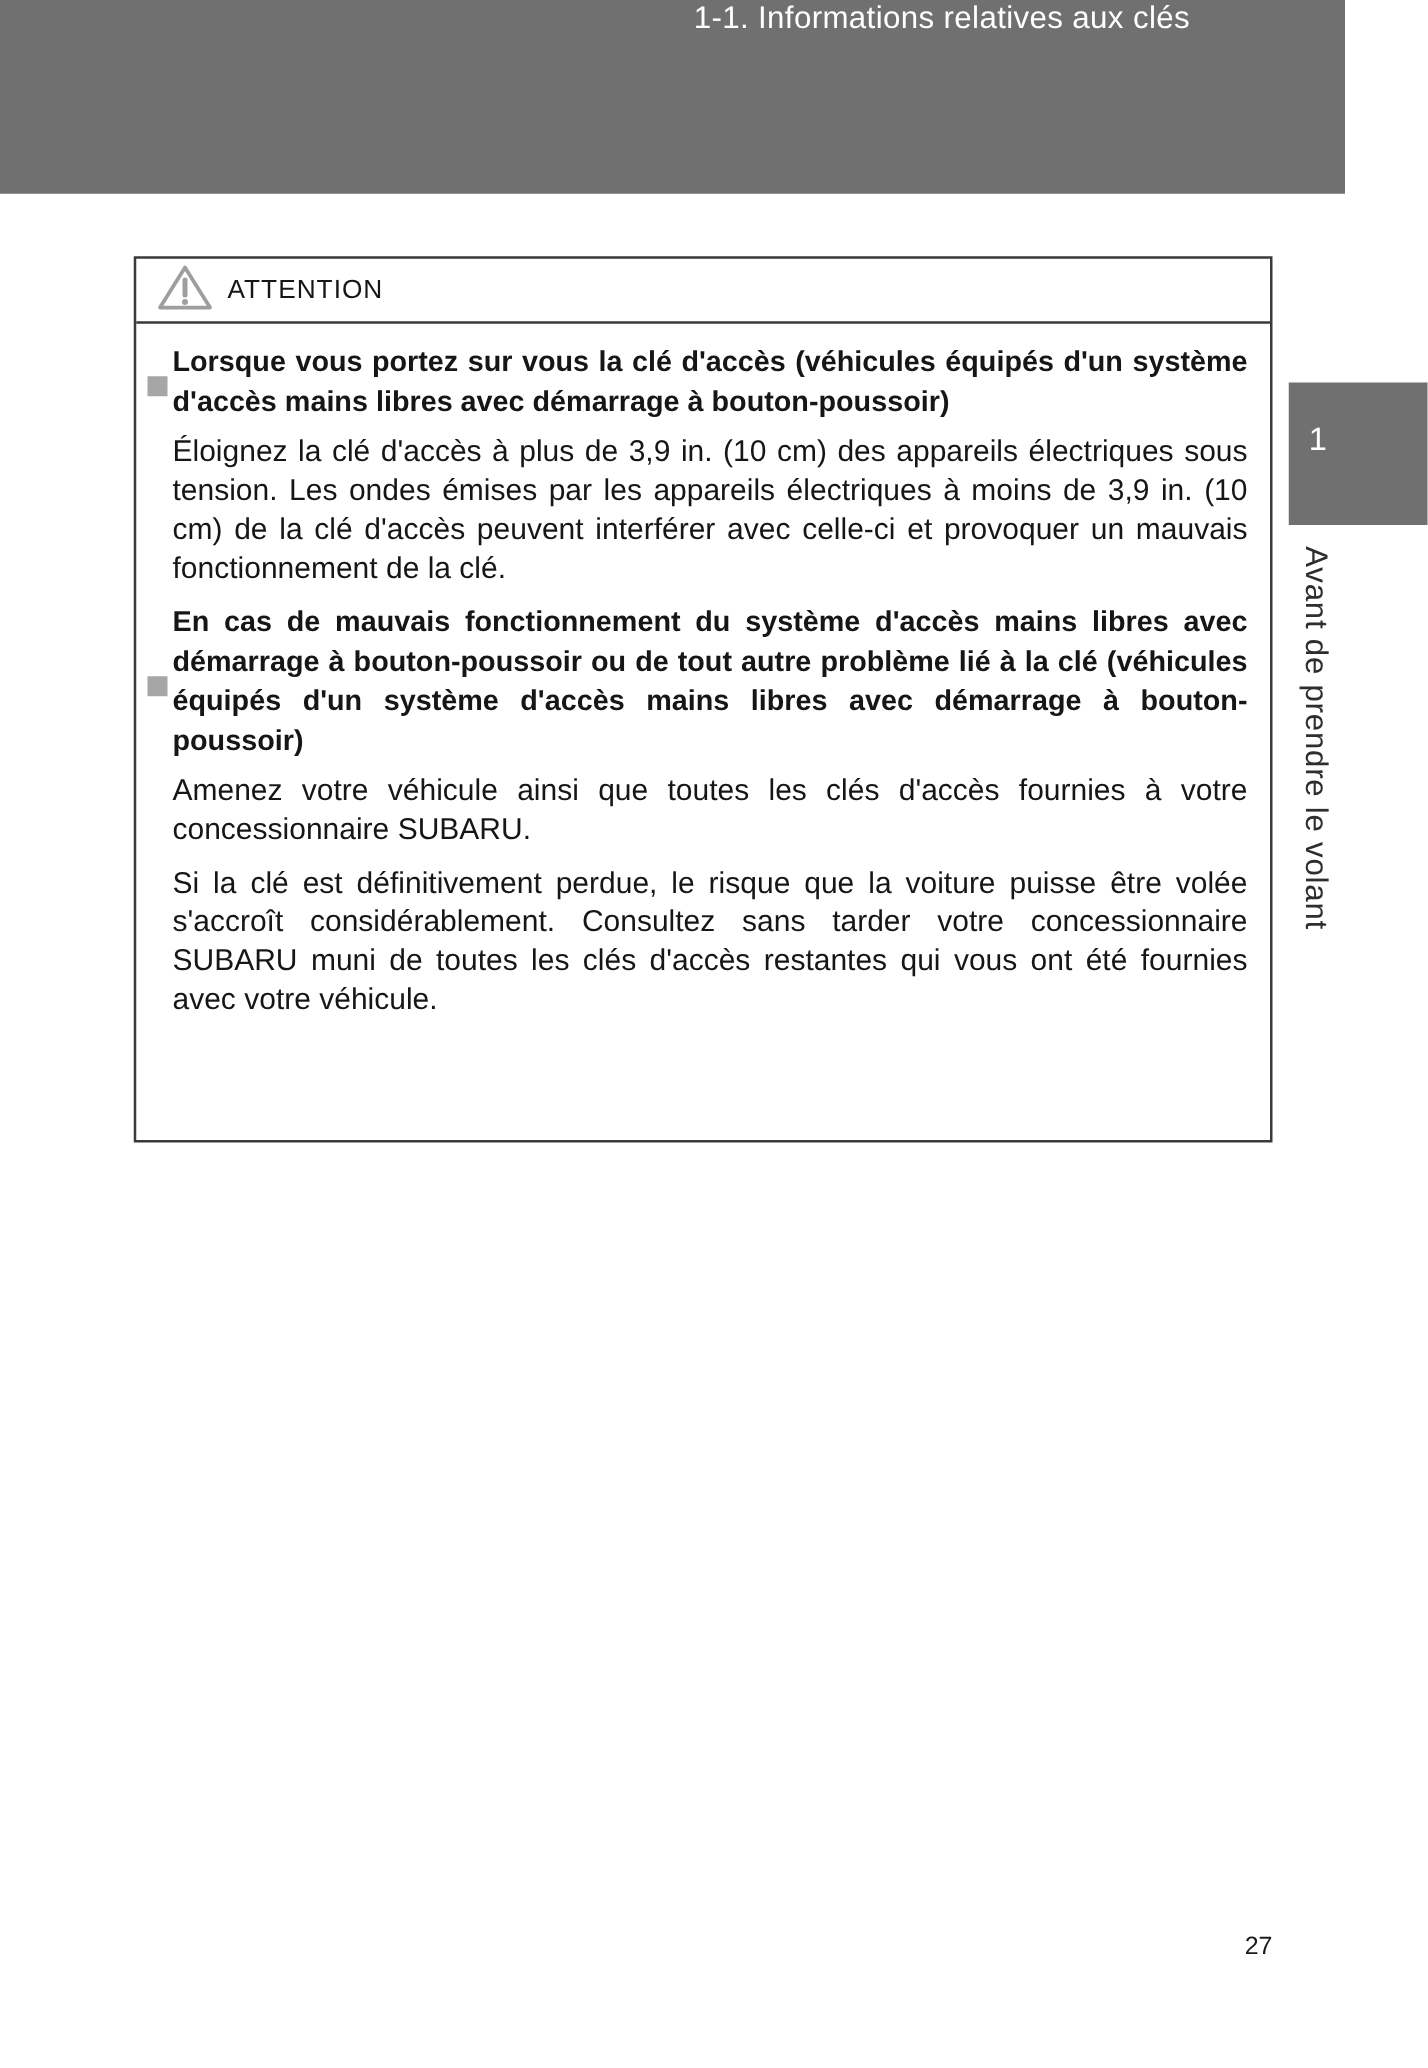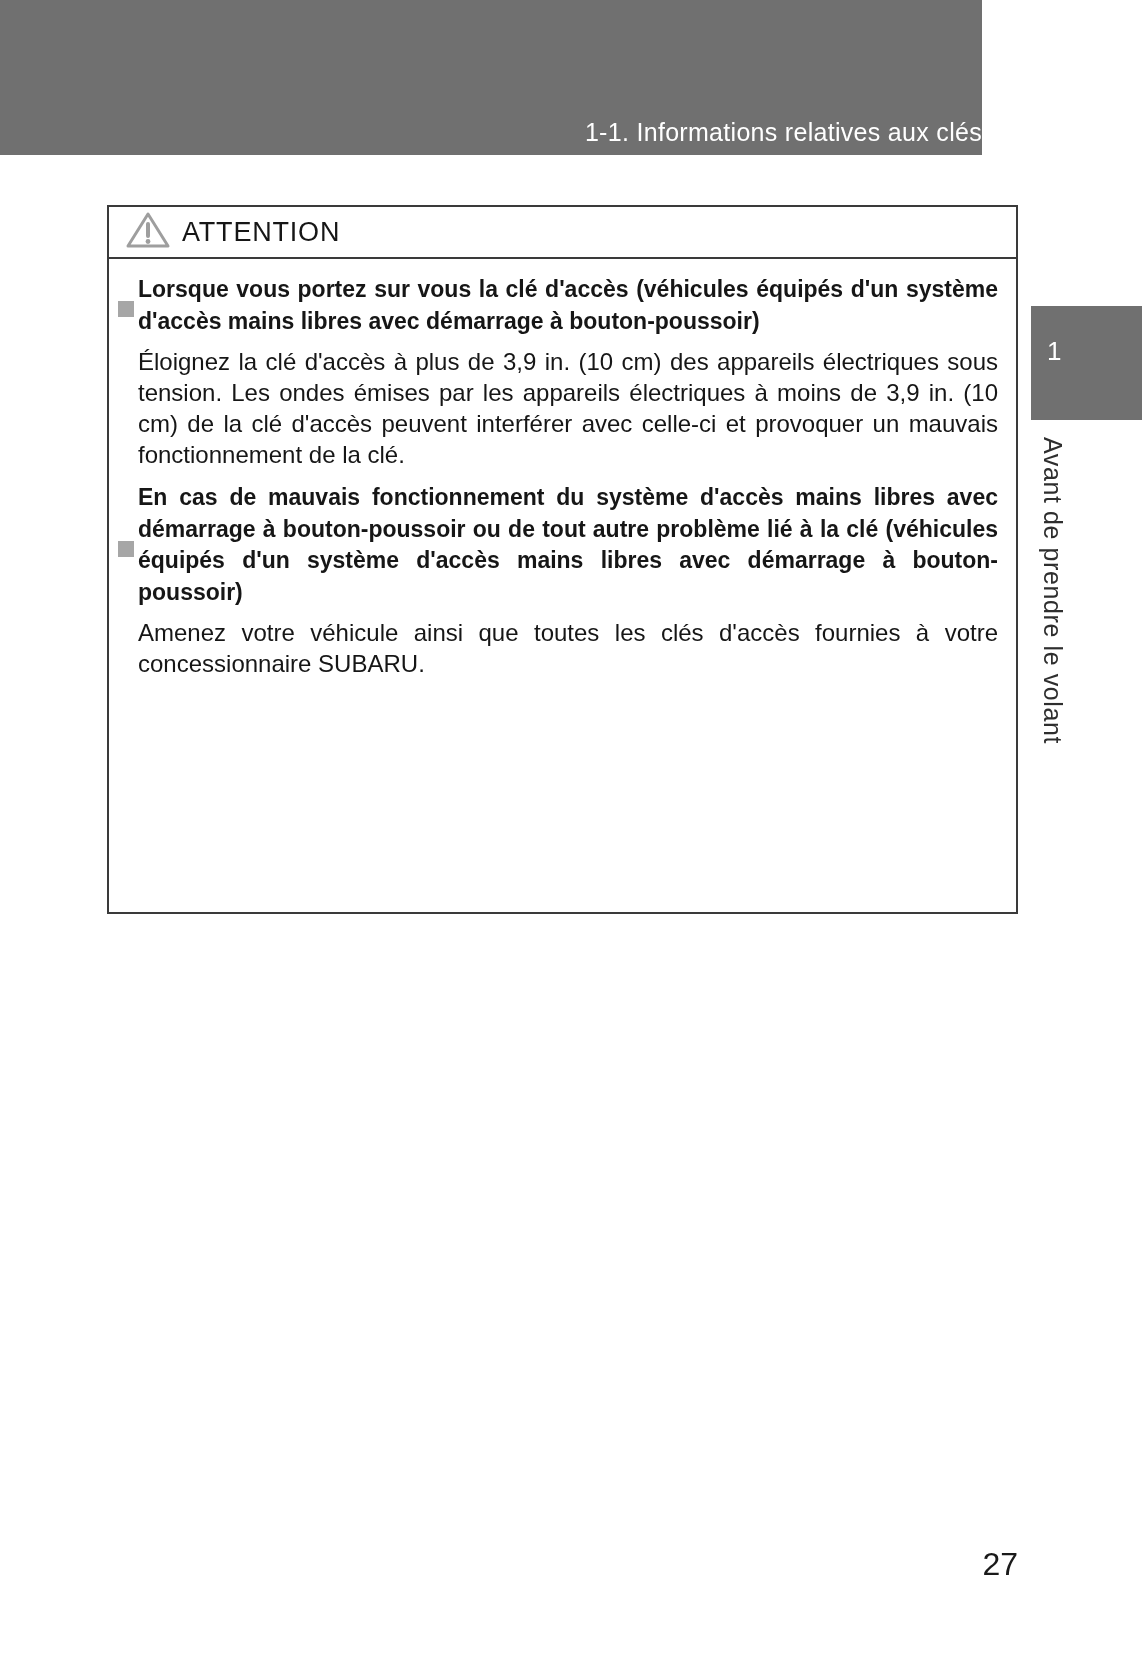--- a/index.html
+++ b/index.html
@@ -8,24 +8,24 @@
     position: relative;
     background: #ffffff;
     font-family: "Liberation Sans", sans-serif;
     color: #161616;
     overflow: hidden;
   }
 
   
   .top-bar {
     position: absolute; left: 0; top: 0;
-    width: 982px; height: 155px;
+    width: 1076px; height: 155px;
     background: #707070;
-    display: flex; align-items: flex-end; justify-content: flex-end;
-    box-sizing: border-box;
+    display: flex; align-items: flex-start; justify-content: flex-end;
+    padding-right: 124px; box-sizing: border-box;
   }
   .top-bar .bar-title {
     color: #ffffff; font-size: 25px; letter-spacing: 0.3px;
     margin-bottom: 8px;
   }
 
   
   .attention-box {
     position: absolute; left: 107px; top: 205px;
     width: 911px; height: 709px;
@@ -34,21 +34,21 @@
     background: #ffffff;
   }
   .box-header {
     height: 52px; box-sizing: border-box;
     border-bottom: 2px solid #3a3a3a;
     display: flex; align-items: center;
     padding-left: 16px;
   }
   .warning-icon { display: block; }
   .attention-title {
-    font-size: 27px; margin-left: 11px; color: #161616;
+    font-size: 21px; margin-left: 11px; color: #161616;
     letter-spacing: 0.8px;
   }
 
   .box-body { padding: 15px 18px 0 9px; }
   .section { margin-bottom: 12px; }
   .section-heading {
     display: flex;
     font-weight: bold; font-size: 23px; line-height: 31.5px;
     color: #161616;
     align-items: center;
@@ -80,21 +80,21 @@
     position: absolute; left: 1038px; top: 437px;
     writing-mode: vertical-rl;
     font-size: 25px; letter-spacing: 0.6px;
     color: #2e2e2e;
     white-space: nowrap;
   }
 
   
   .page-number {
     position: absolute; right: 124px; top: 1546px;
-    font-size: 32px; color: #1a1a1a;
+    font-size: 20px; color: #1a1a1a;
   }
 </style>
 </head>
 <body>
 
 <div class="top-bar">
   <span class="bar-title">1-1. Informations relatives aux clés</span>
 </div>
 
 <div class="attention-box">
@@ -121,20 +121,21 @@
 
     <div class="section">
       <div class="section-heading">
         <span class="bullet"></span>
         <span class="heading-text">En cas de mauvais fonctionnement du système d'accès mains libres avec démarrage à bouton-poussoir ou de tout autre problème lié à la clé (véhicules équipés d'un système d'accès mains libres avec démarrage à bouton-poussoir)</span>
       </div>
       <p class="section-body">Amenez votre véhicule ainsi que toutes les clés d'accès fournies à votre concessionnaire SUBARU.</p>
     </div>
 
     <div class="section">
+      <p class="section-body">Si la clé est définitivement perdue, le risque que la voiture puisse être volée s'accroît considérablement. Consultez sans tarder votre concessionnaire SUBARU muni de toutes les clés d'accès restantes qui vous ont été fournies avec votre véhicule.</p>
     </div>
 
   </div>
 </div>
 
 <div class="side-tab">
   <span class="tab-number">1</span>
 </div>
 
 <div class="side-label">Avant de prendre le volant</div>

